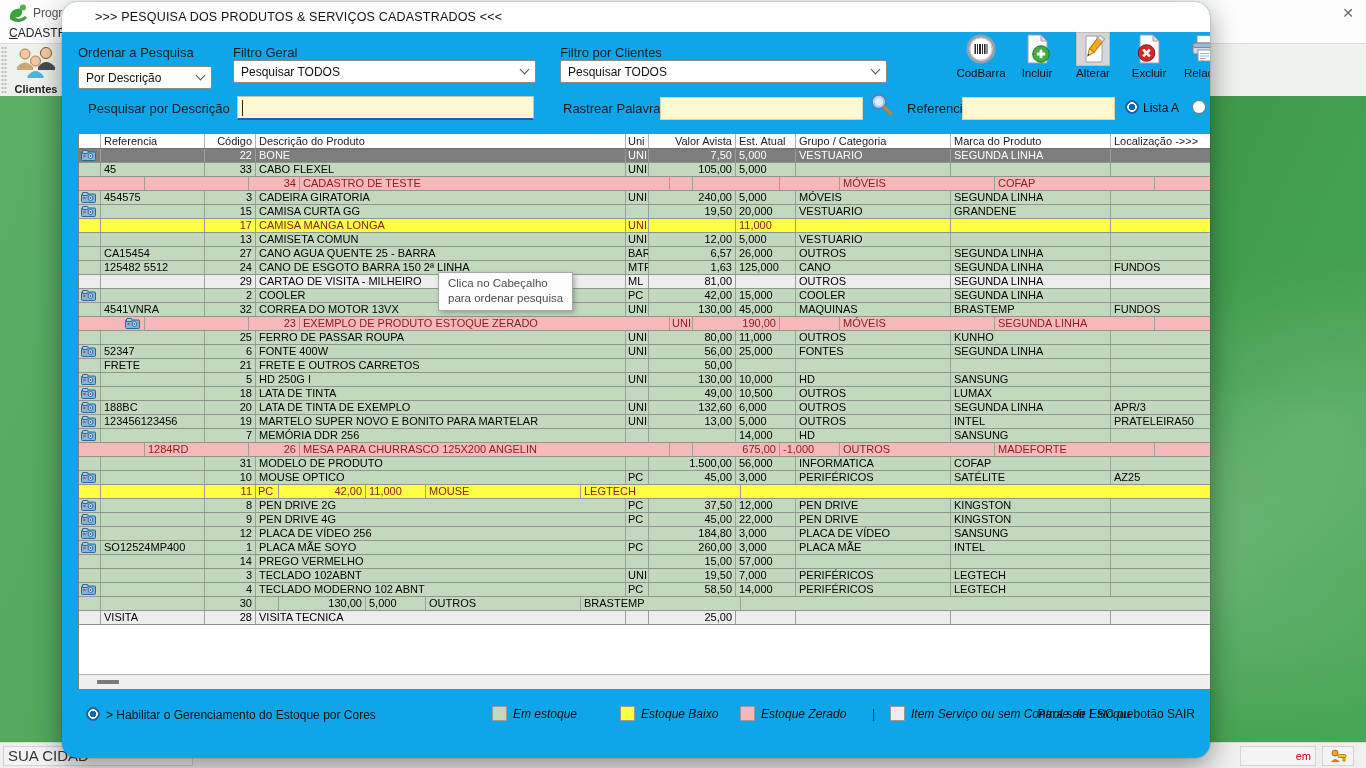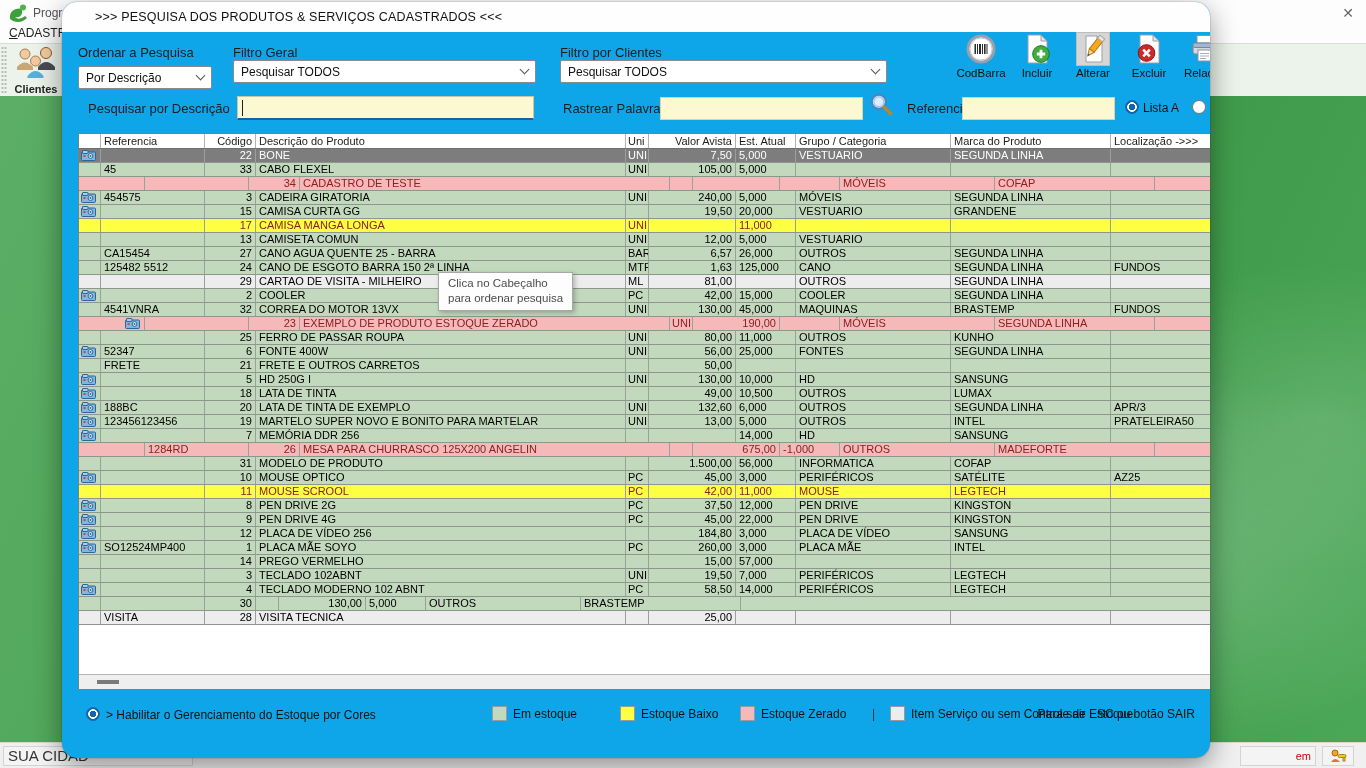--- a/index.html
+++ b/index.html
@@ -90,21 +90,21 @@
   .hthumb { position:absolute; left:18px; top:5px; width:22px; height:4px; background:#7a7a7a; cursor:default; }
 
   .tooltip { position:absolute; left:376px; top:270px; background:#fdfdfd; border:1px solid #a8a8a8;
     box-shadow:2px 2px 5px rgba(0,0,0,.25); padding:3px 9px 4px 9px; font-size:11.5px; color:#4c4c4c;
     line-height:15px; white-space:nowrap; z-index:6; }
 
   
   .legend-row { position:absolute; left:0; top:704px; width:100%; height:20px; }
   .leg-item { position:absolute; top:0; }
   .swatch { position:absolute; top:0; width:15px; height:15px; border:1px solid #9a9a9a; }
-  .leg-lbl { position:absolute; top:1px; left:21px; font-size:12px; color:#111; white-space:nowrap; }
+  .leg-lbl { position:absolute; top:1px; left:21px; font-size:12px; color:#111; white-space:nowrap;font-style:italic; }
   .leg-div { position:absolute; left:810px; top:1px; font-size:12px; color:#333; }
   .exit-hint { position:absolute; right:15px; top:1px; font-size:12px; color:#111; }
   .manage-lbl { position:absolute; left:44px; top:2px; font-size:12px; color:#111; }
 </style>
 </head>
 <body>
 
 <div class="desktop">
 
   <div class="bg-titlebar">
@@ -645,21 +645,20 @@
             <div class="cw5">45,00</div>
             <div class="cw6">3,000</div>
             <div class="cw7">PERIFÉRICOS</div>
             <div class="cw8">SATÉLITE</div>
             <div class="cw9">AZ25</div>
           </div>
           <div class="trow st-yellow">
             <div class="cw0"></div>
             <div class="cw1"></div>
             <div class="cw2">11</div>
-            <div class="cw3">MOUSE SCROOL</div>
             <div class="cw4">PC</div>
             <div class="cw5">42,00</div>
             <div class="cw6">11,000</div>
             <div class="cw7">MOUSE</div>
             <div class="cw8">LEGTECH</div>
             <div class="cw9"></div>
           </div>
           <div class="trow st-green">
             <div class="cw0"><svg width="15" height="11" viewBox="0 0 15 11" style="margin-top:1px">
                 <rect x="0.5" y="2" width="14" height="8.5" rx="1" fill="#7db8e0" stroke="#2e6496"></rect>

